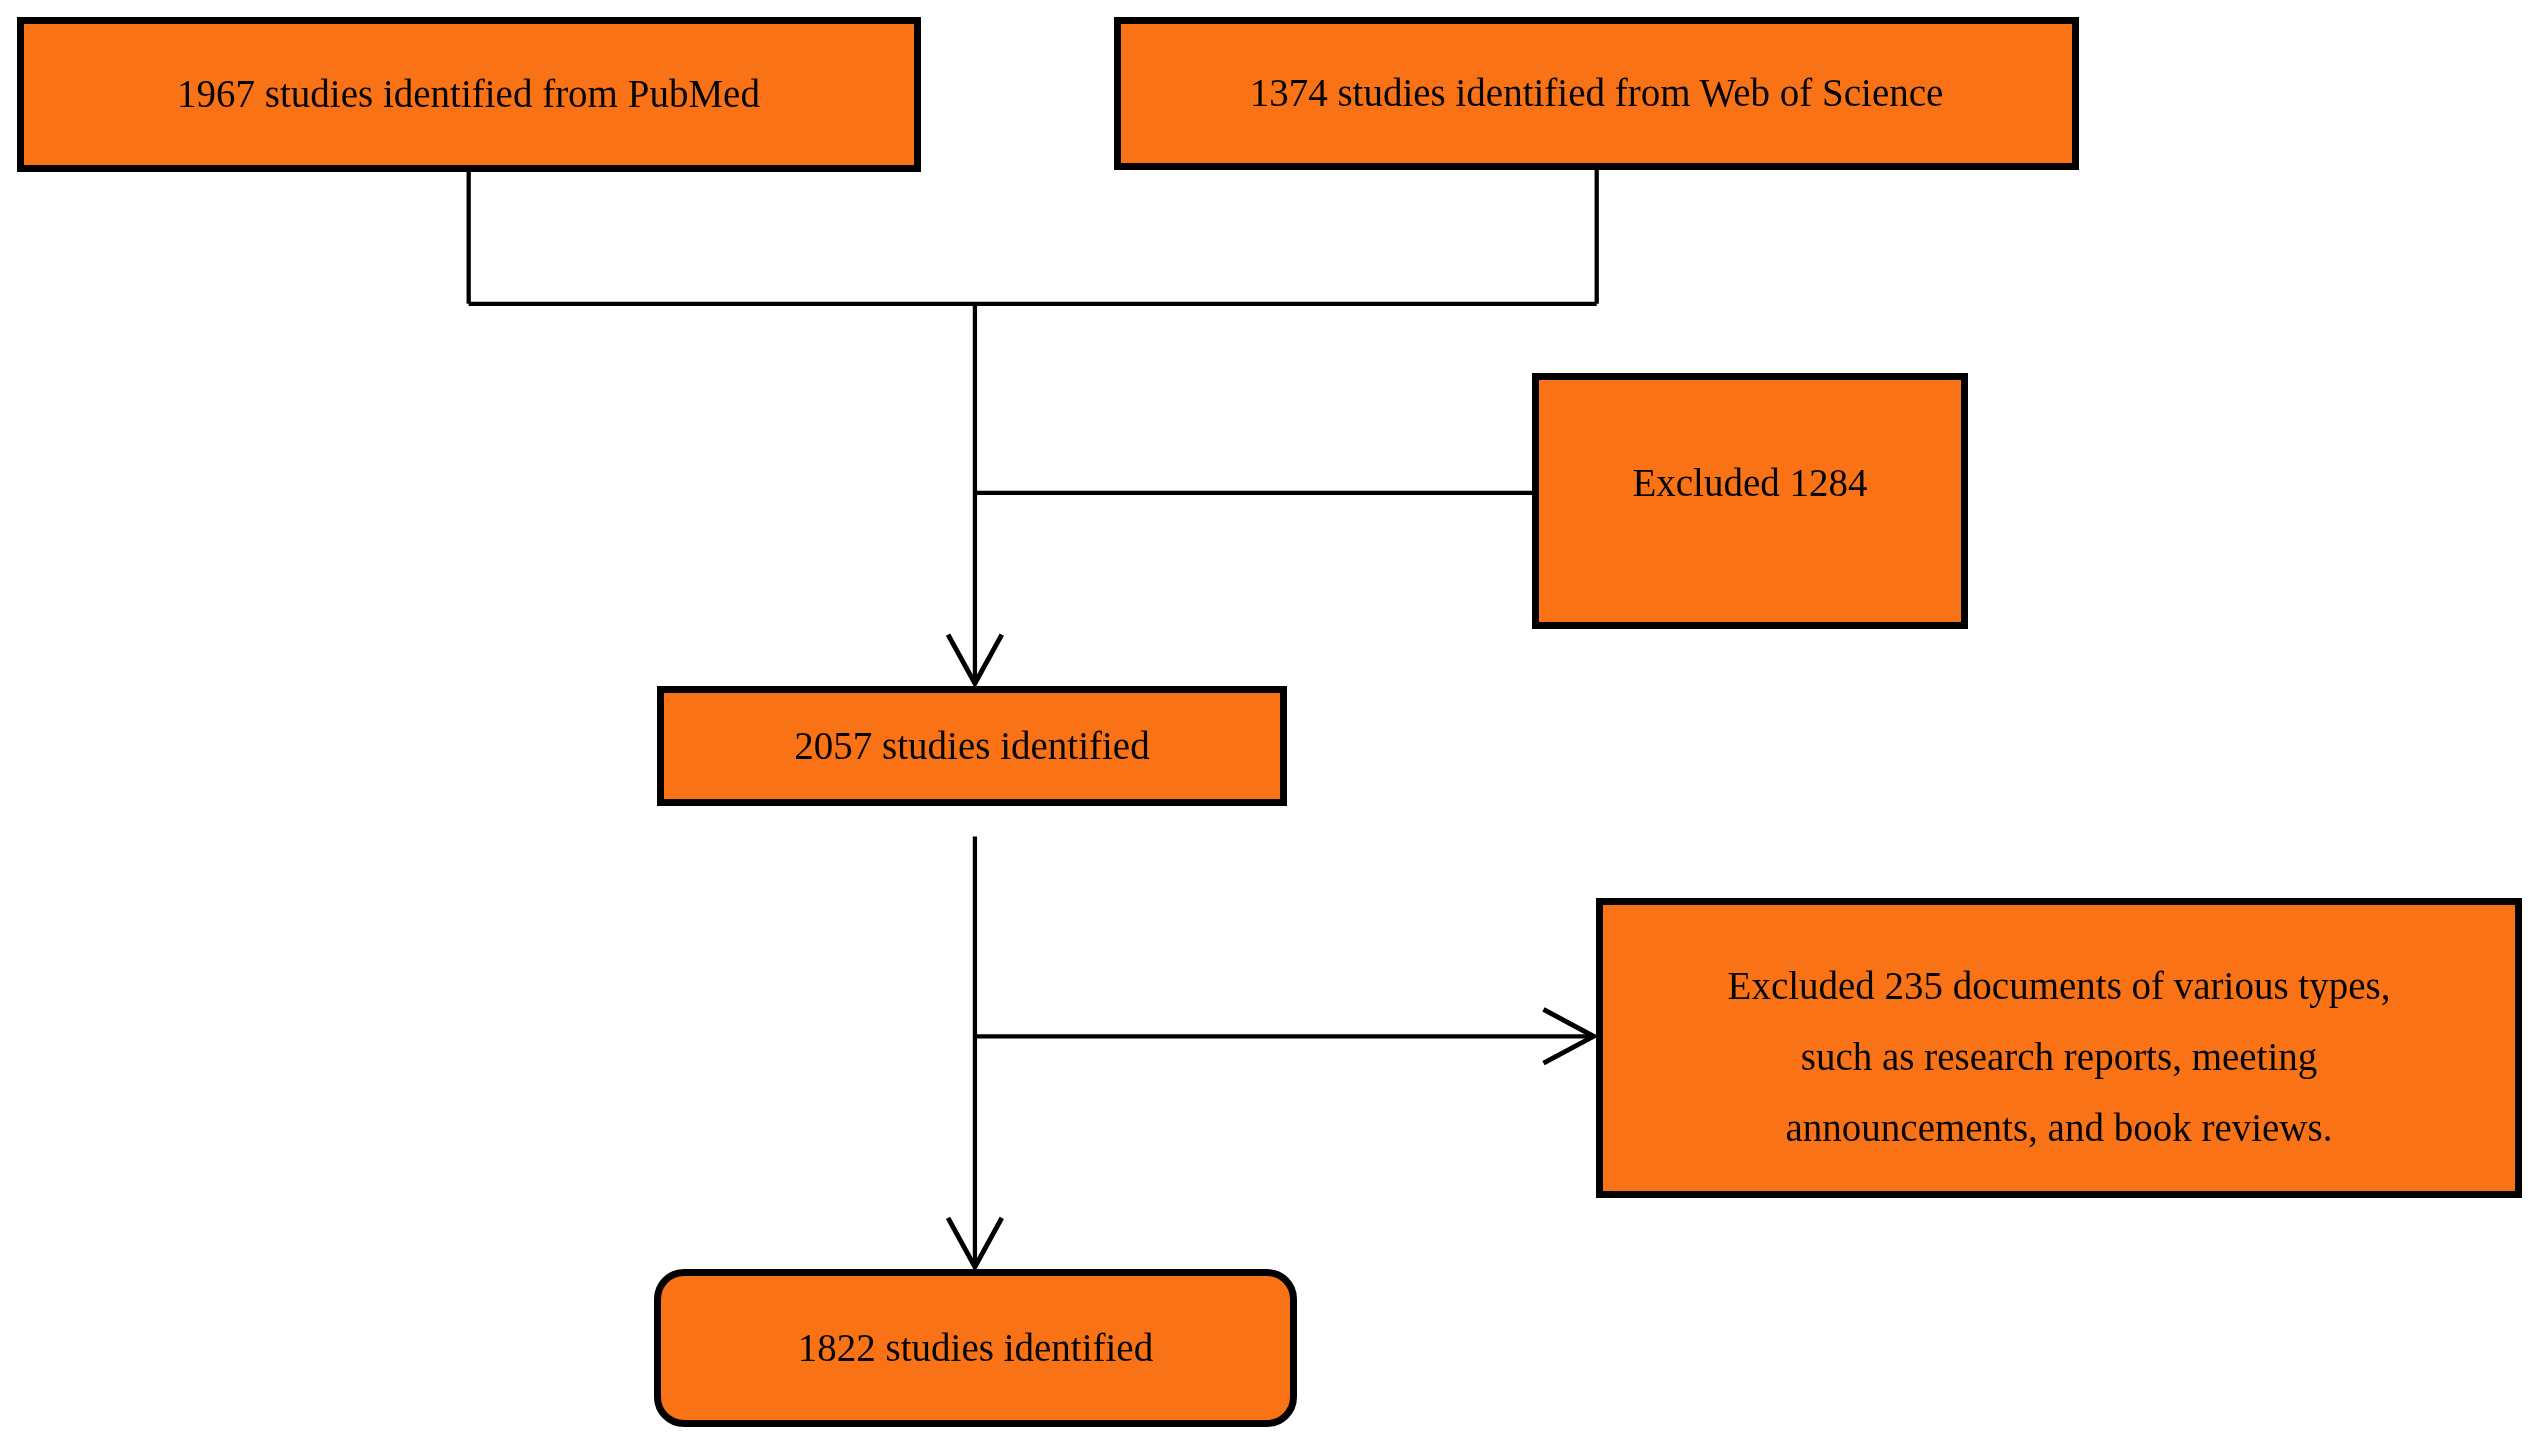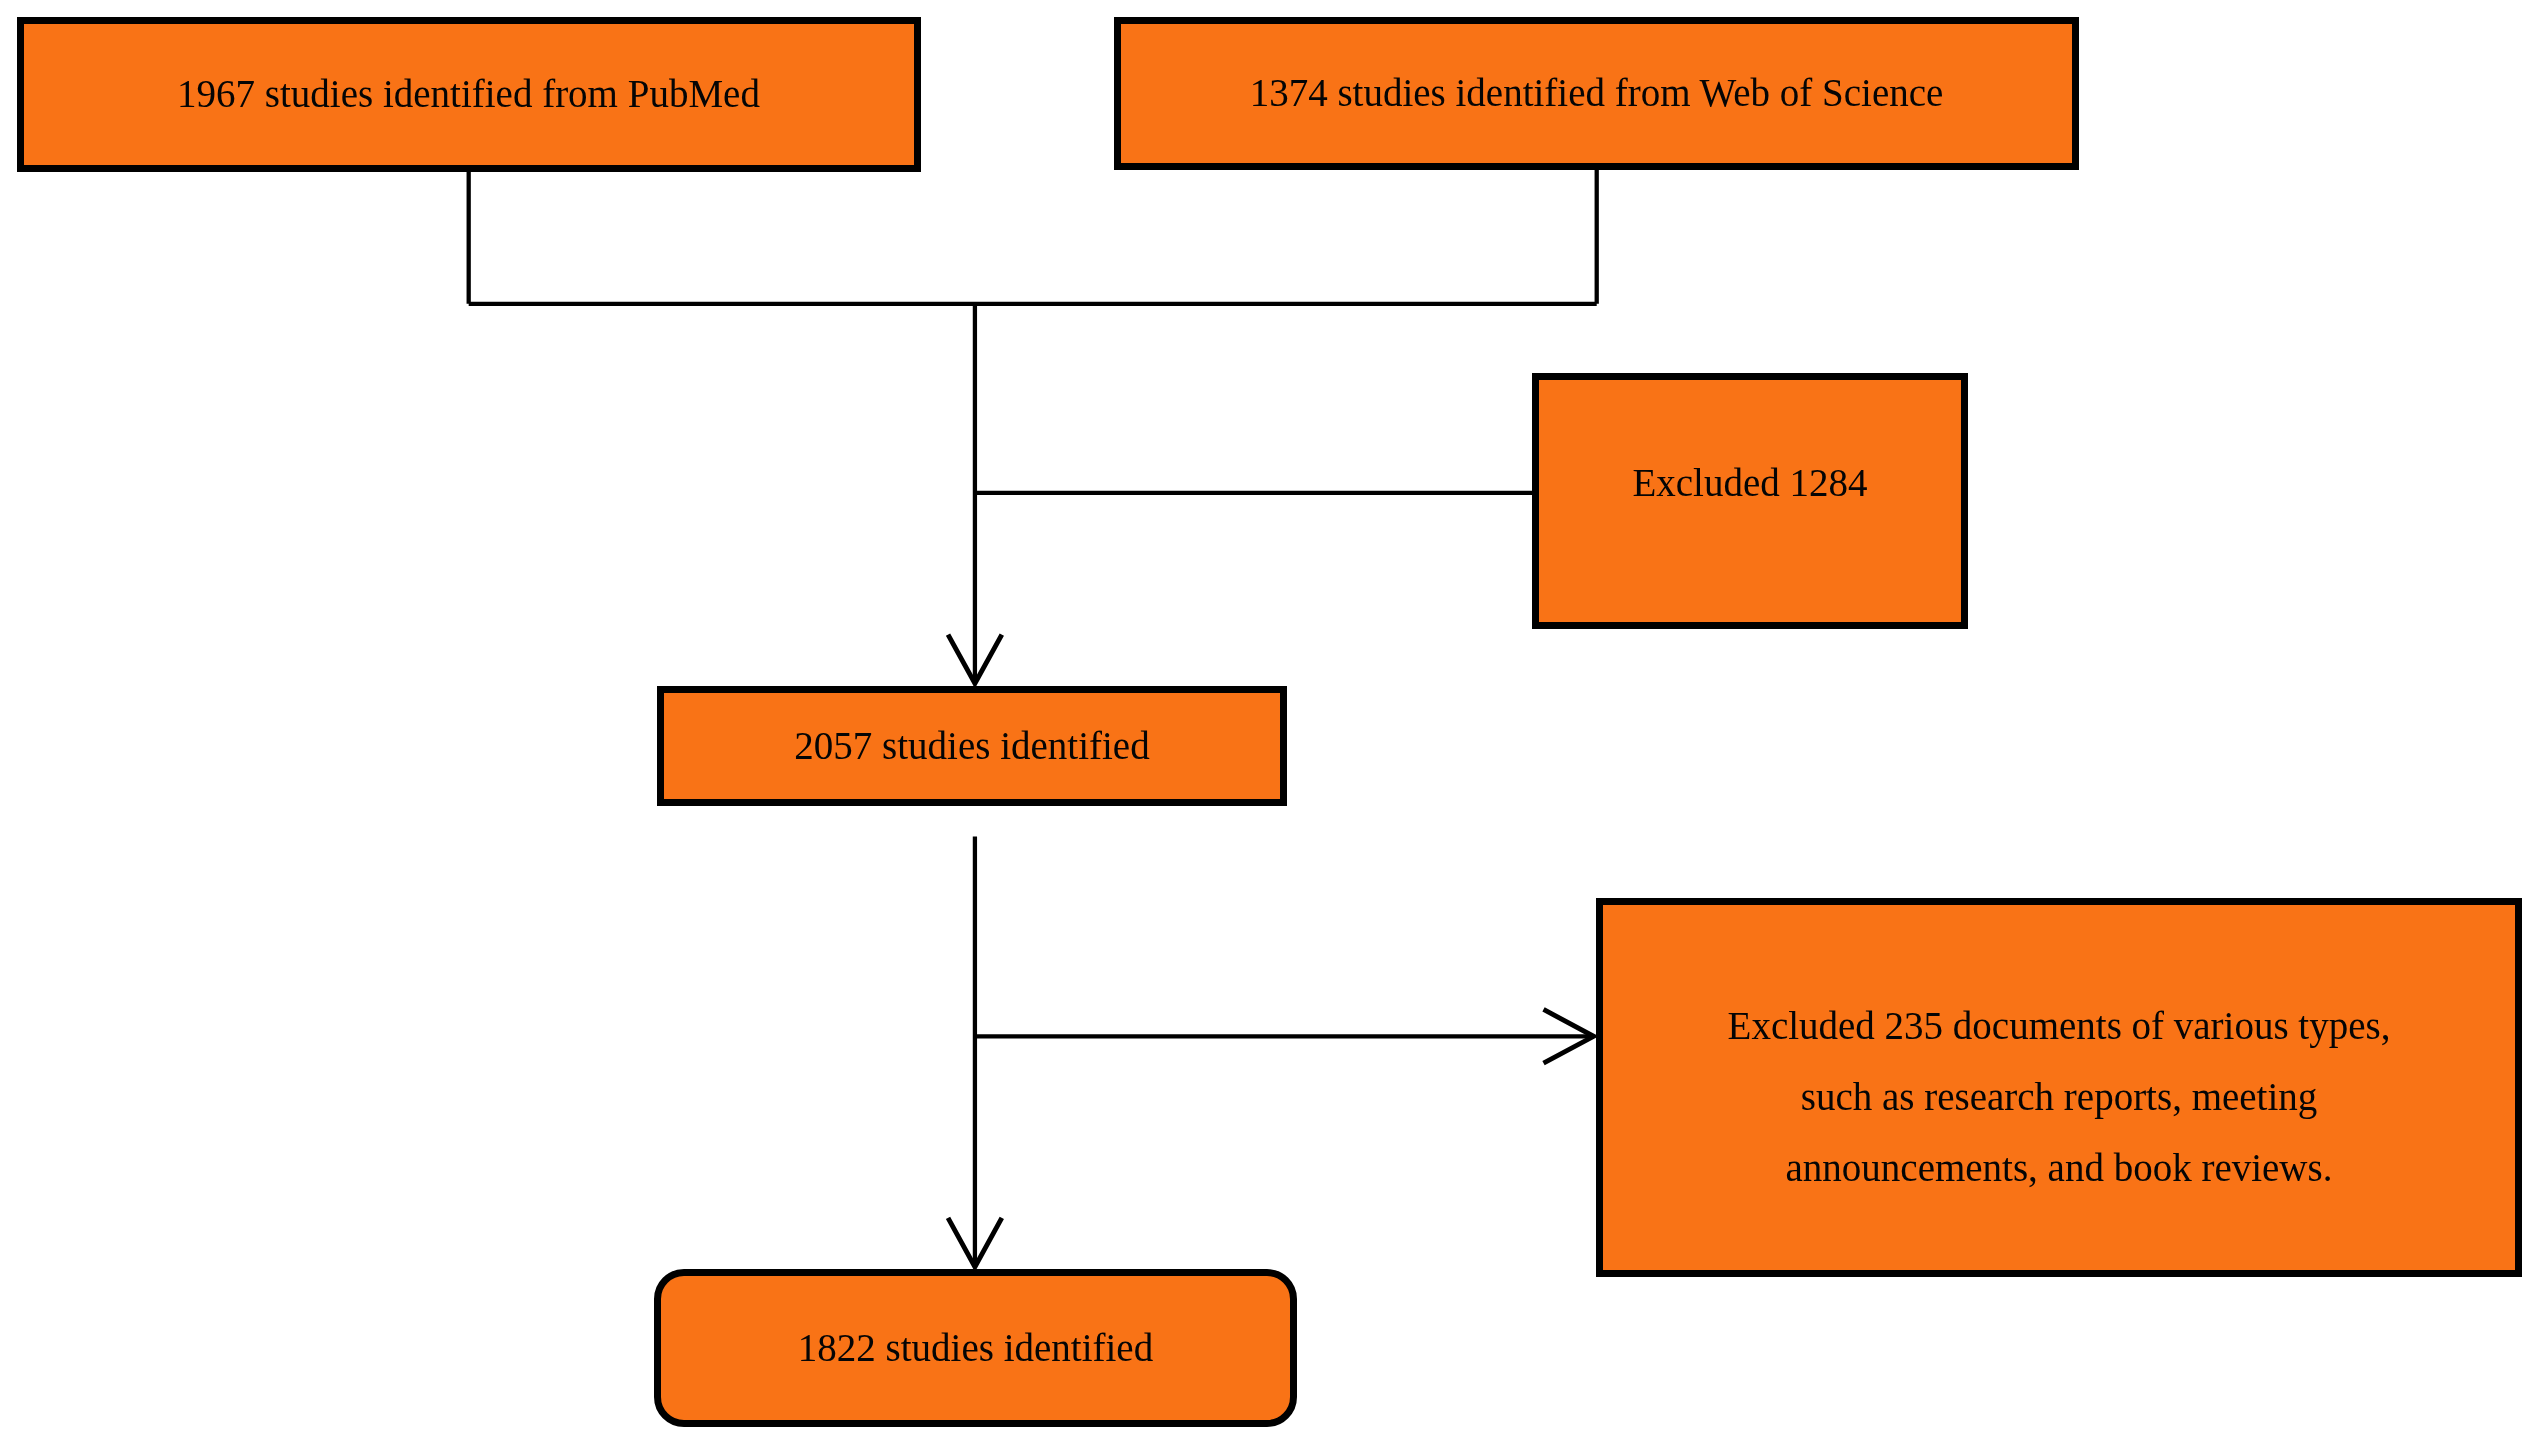--- a/index.html
+++ b/index.html
@@ -35,21 +35,21 @@
     text-align: center;
     font-size: 39px;
     line-height: 1.25;
   }
   .box .line { display: block; }
   #box-pubmed   { left: 16.5px;   top: 16.5px;   width: 904px; height: 155px; }
   #box-wos      { left: 1114px; top: 16.5px;   width: 965px; height: 153px; }
   #box-excl1    { left: 1532px; top: 373px;  width: 436px;  height: 256px;
                   line-height: 70px; padding-bottom: 37px; }
   #box-merged   { left: 657px; top: 686px; width: 630px; height: 120px; }
-  #box-excl2    { left: 1596px; top: 898px; width: 926px; height: 379px;
+  #box-excl2    { left: 1596px; top: 898px; width: 926px; height: 300px;
                   line-height: 71px; padding-top: 17px; }
   #box-final    { left: 654px; top: 1269px; width: 643px; height: 158px; border-radius: 30px; }
 </style>
 </head>
 <body>
 
 <div id="canvas">
 
   <svg id="connectors" viewBox="0 0 4150 2370" xmlns="http://www.w3.org/2000/svg">
 

